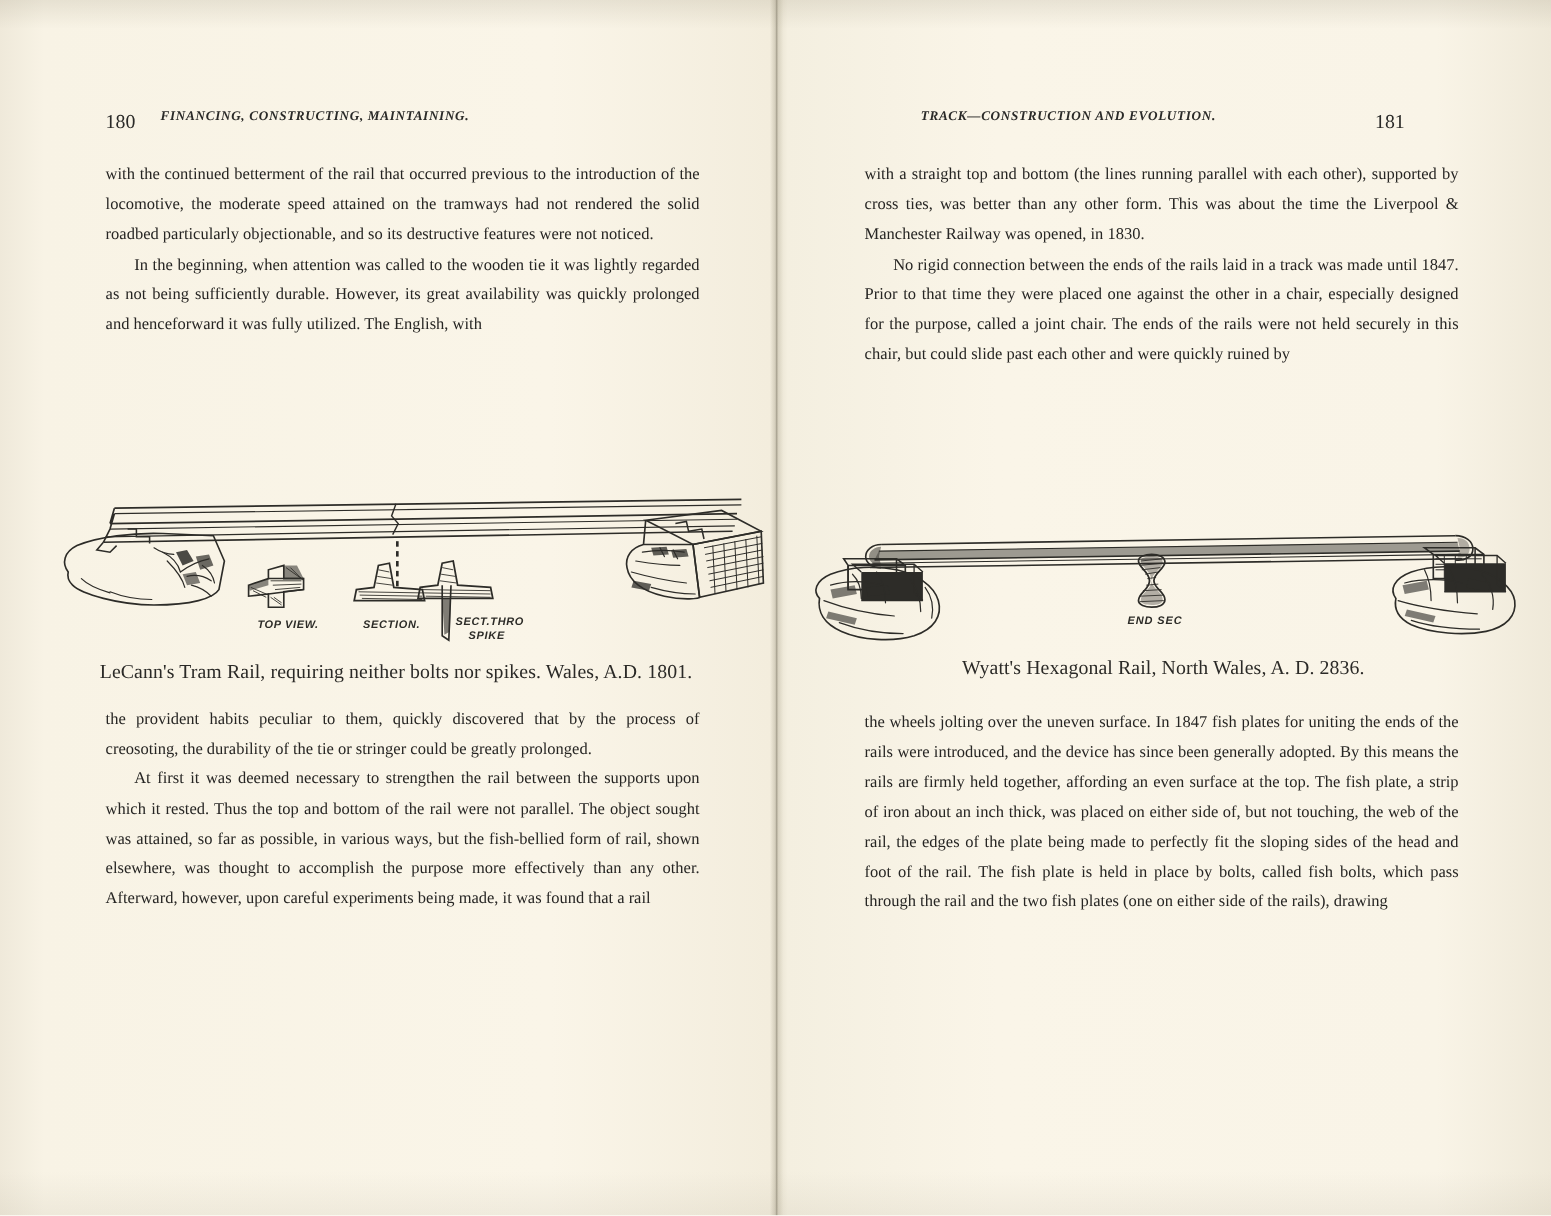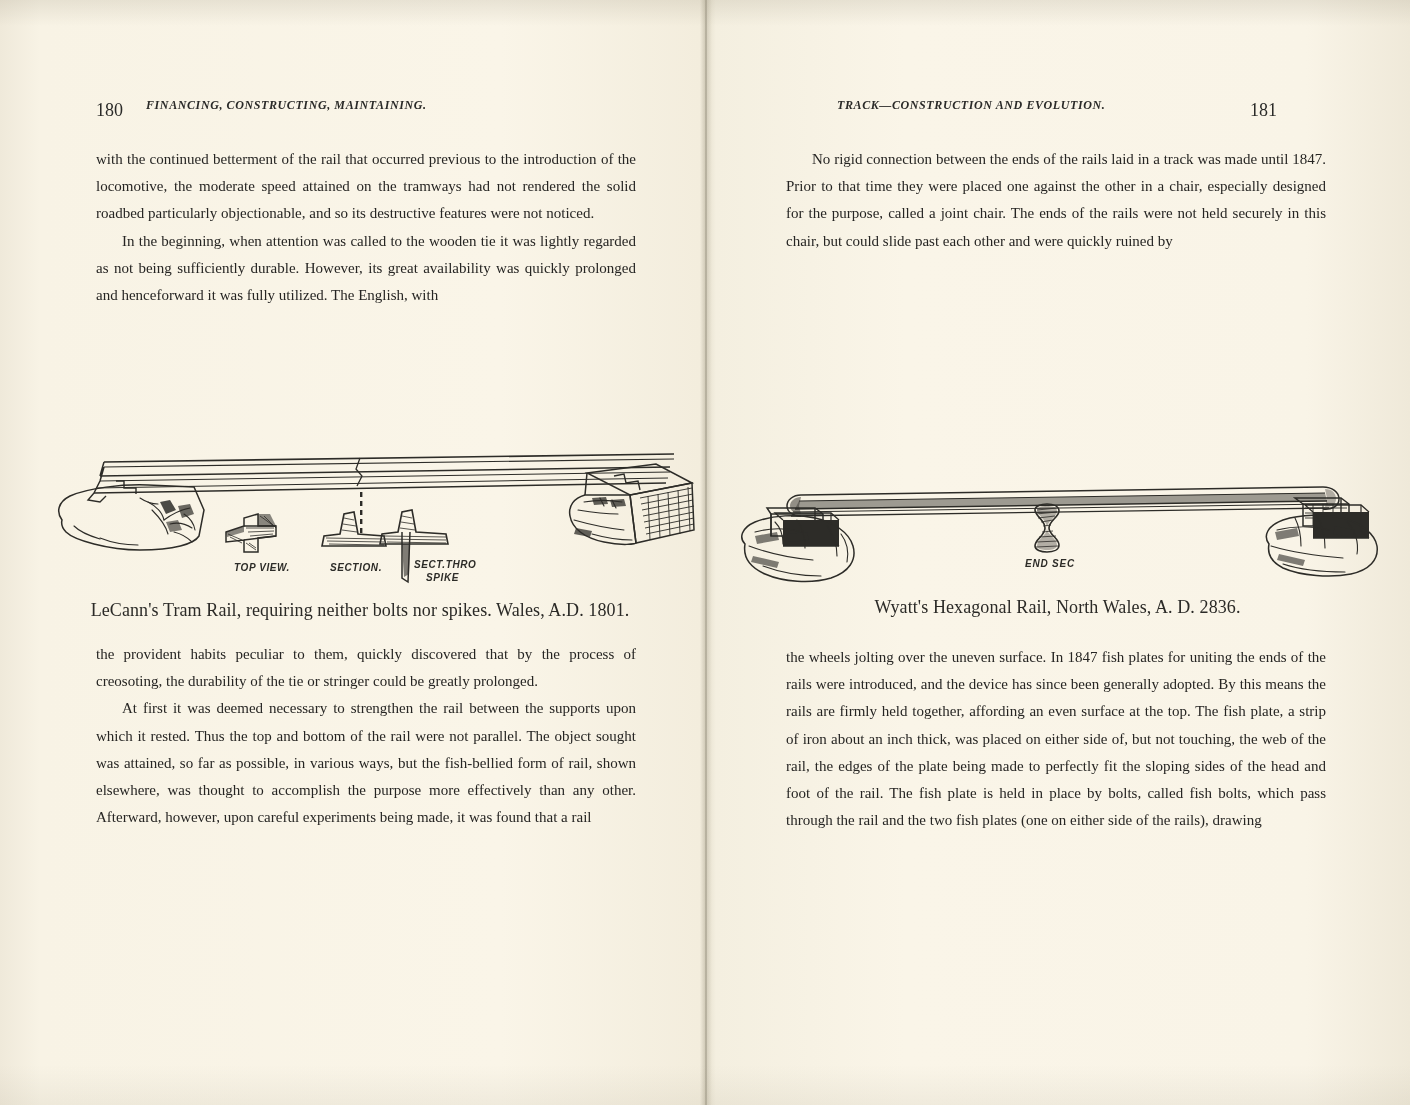--- a/index.html
+++ b/index.html
@@ -265,20 +265,21 @@
 
   <div class="textblock" id="tb-left-bot">
     <p class="noindent">the provident habits peculiar to them, quickly discovered that by the process of creosoting, the durability of the tie or stringer could be greatly prolonged.</p>
     <p>At first it was deemed necessary to strengthen the rail between the supports upon which it rested.  Thus the top and bottom of the rail were not parallel.  The object sought was attained, so far as possible, in various ways, but the fish-bellied form of rail, shown elsewhere, was thought to accomplish the purpose more effectively than any other.  Afterward, however, upon careful experiments being made, it was found that a rail</p>
   </div>
 
   <div class="runhead" id="runhead-right">TRACK—CONSTRUCTION AND EVOLUTION.</div>
   <div class="folio" id="folio-right">181</div>
 
   <div class="textblock" id="tb-right-top">
+    <p class="noindent">with a straight top and bottom (the lines running parallel with each other), supported by cross ties, was better than any other form.  This was about the time the Liverpool &amp; Manchester Railway was opened, in 1830.</p>
     <p>No rigid connection between the ends of the rails laid in a track was made until 1847.  Prior to that time they were placed one against the other in a chair, especially designed for the purpose, called a joint chair.  The ends of the rails were not held securely in this chair, but could slide past each other and were quickly ruined by</p>
   </div>
 
   <div class="figure" id="fig-right">
     <svg width="645" height="130" viewBox="0 0 645 130">
 
       <path class="ink" stroke-width="1.5" d="M66 27 L588 19"></path>
       <path class="ink" stroke-width="1.0" d="M64 33 L590 25"></path>
 
       <path class="ink" stroke-width="1.5" d="M60 41 L592 33"></path>

